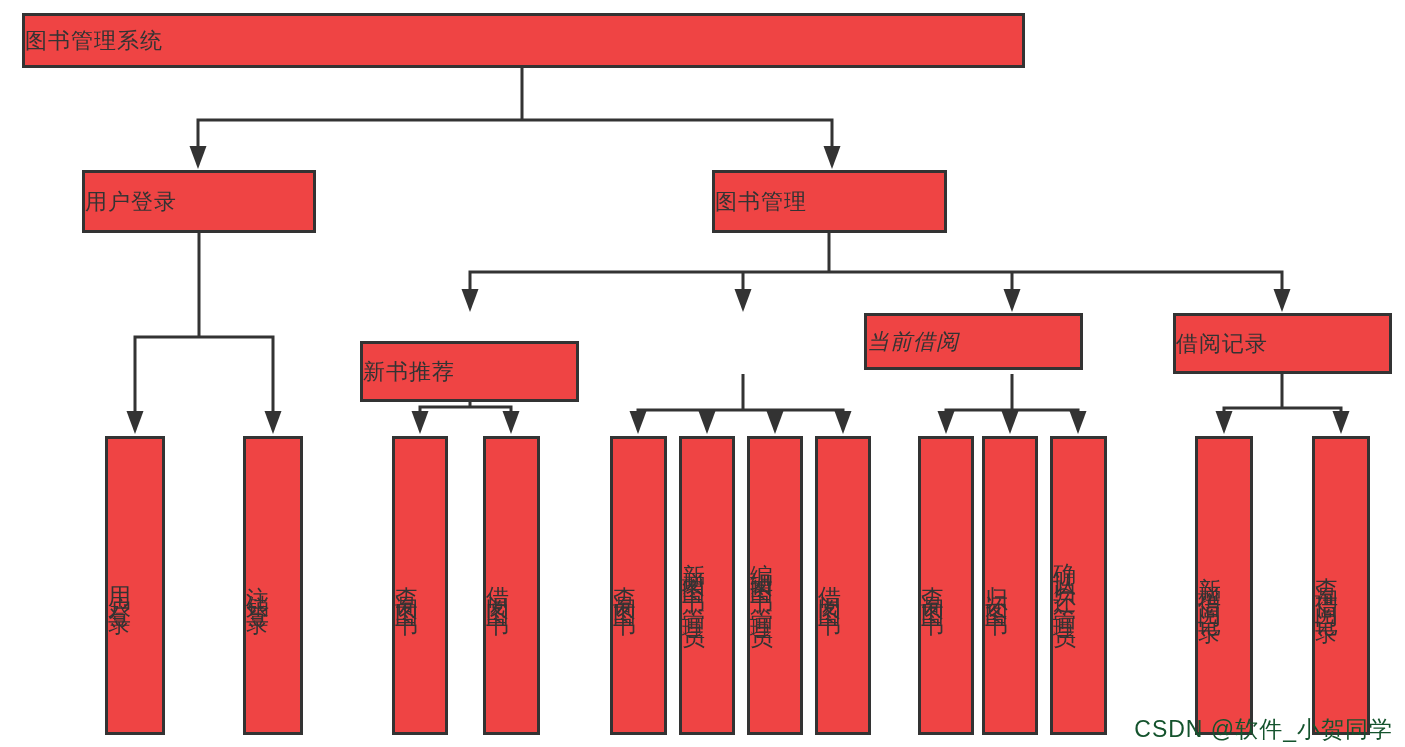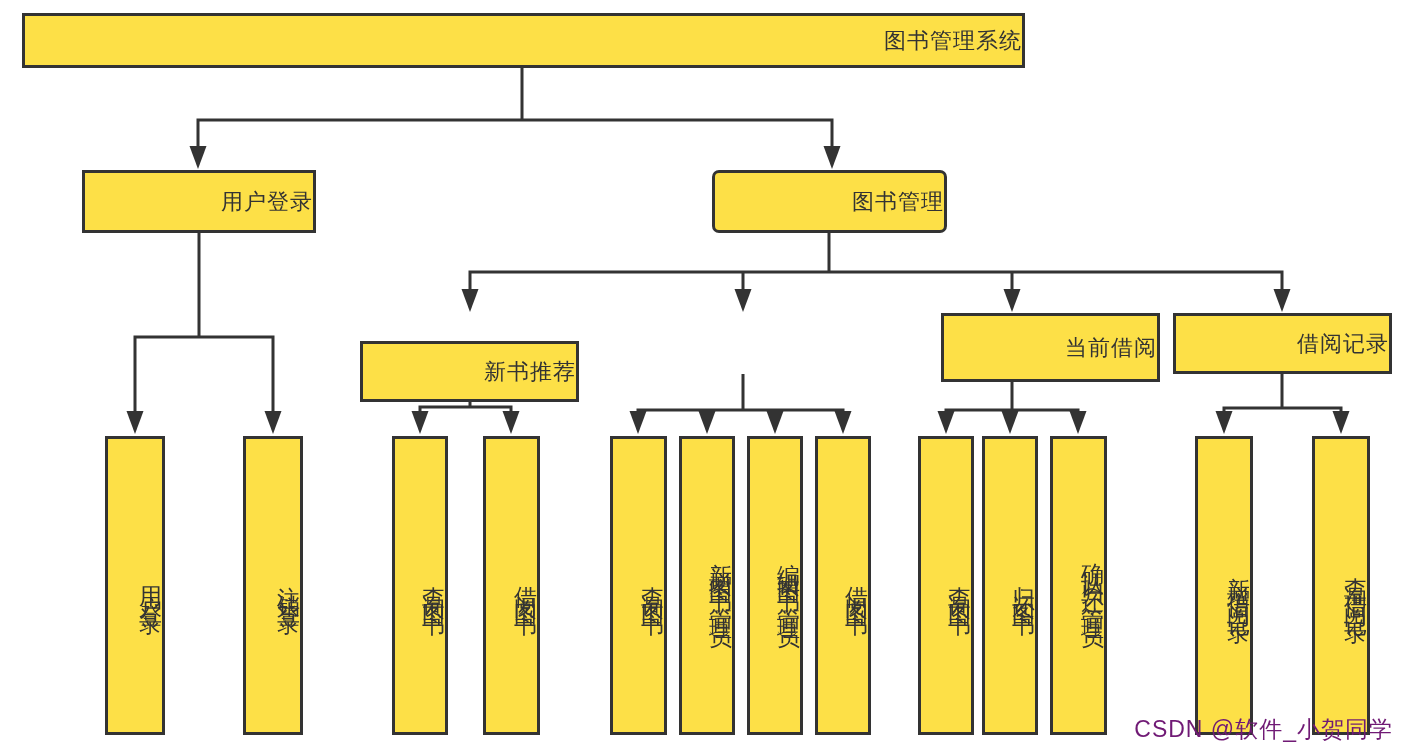--- a/index.html
+++ b/index.html
@@ -5,53 +5,53 @@
   html,body{margin:0;padding:0;}
   body{
     width:1405px;height:747px;position:relative;overflow:hidden;
     background:#ffffff;
     font-family:"Liberation Sans","DejaVu Sans",sans-serif;
   }
   #stage{position:absolute;inset:0;width:1405px;height:747px;}
   svg.connectors{position:absolute;left:0;top:0;z-index:1;}
   .box{
     position:absolute;box-sizing:border-box;z-index:2;
-    border:3px solid #333333;background:#fde047;color:#333333;
-    display:flex;align-items:center;justify-content:flex-end;
+    border:3px solid #333333;background:#ef4444;color:#333333;
+    display:flex;align-items:center;justify-content:flex-start;
   }
   .box.h span{font-size:22px;letter-spacing:1px;white-space:nowrap;}
   .box.v span{
     writing-mode:vertical-rl;text-orientation:mixed;
     font-size:23px;line-height:1;letter-spacing:9px;white-space:nowrap;
   }
   
   .n-root   {left:22px;  top:13px;  width:1003px;height:55px;}
   .n-login  {left:82px;  top:170px; width:234px; height:63px;}
-  .n-mgmt   {left:712px; top:170px; width:235px; height:63px;border-radius:7px;}
+  .n-mgmt   {left:712px; top:170px; width:235px; height:63px;}
   .n-newbook{left:360px; top:313px; width:219px; height:61px;margin-top:28px;}
   .n-borrow {left:634px; top:313px; width:218px; height:61px;}
-  .n-current{left:941px; top:313px; width:219px; height:69px;}
+  .n-current{left:864px; top:313px; width:219px; height:57px;font-style:italic;}
   .n-records{left:1173px;top:313px; width:219px; height:61px;}
   .leaf{top:436px;height:299px;}
   .lf-login0  {left:105px; width:60px;}
   .lf-login1  {left:243px; width:60px;}
   .lf-newbook0{left:392px; width:56px;}
   .lf-newbook1{left:483px; width:57px;}
   .lf-borrow0 {left:610px; width:57px;}
   .lf-borrow1 {left:679px; width:56px;}
   .lf-borrow2 {left:747px; width:56px;}
   .lf-borrow3 {left:815px; width:56px;}
   .lf-current0{left:918px; width:56px;}
   .lf-current1{left:982px; width:56px;}
   .lf-current2{left:1050px;width:57px;}
   .lf-records0{left:1195px;width:58px;}
   .lf-records1{left:1312px;width:58px;}
   .watermark{
     position:absolute;z-index:3;right:12px;top:714px;
-    font-size:23px;color:#701a75;letter-spacing:1px;white-space:nowrap;
+    font-size:23px;color:#14532d;letter-spacing:1px;white-space:nowrap;
   }
 </style>
 </head>
 <body>
 
 <div id="stage">
 
   <svg class="connectors" width="1405" height="747" viewBox="0 0 1405 747">
     <g stroke="#333333" stroke-width="3" fill="none">
       <path d="M522 68 V120 M198 120 H832 M198 118.5 V148 M832 118.5 V148"></path>

